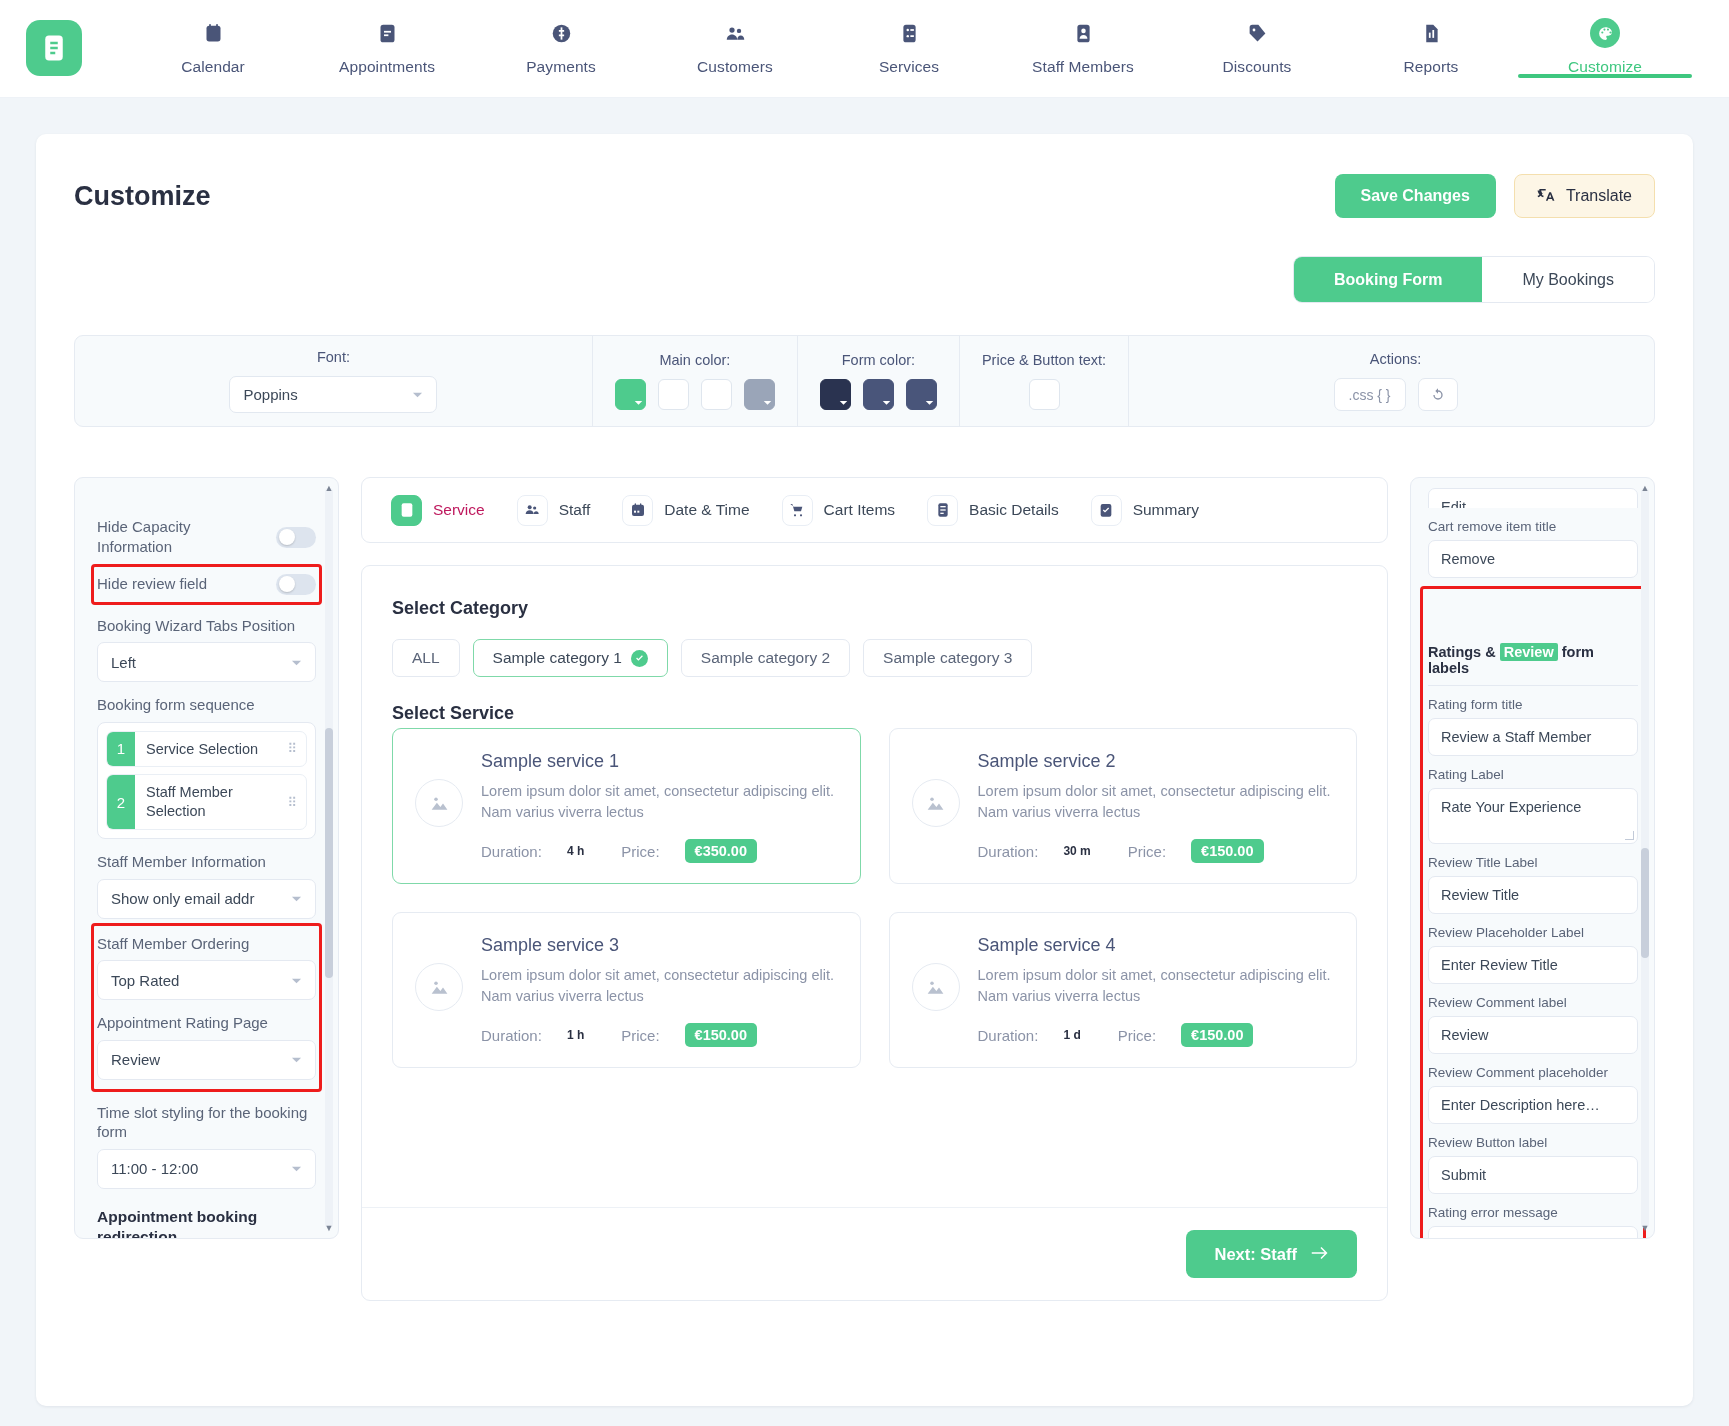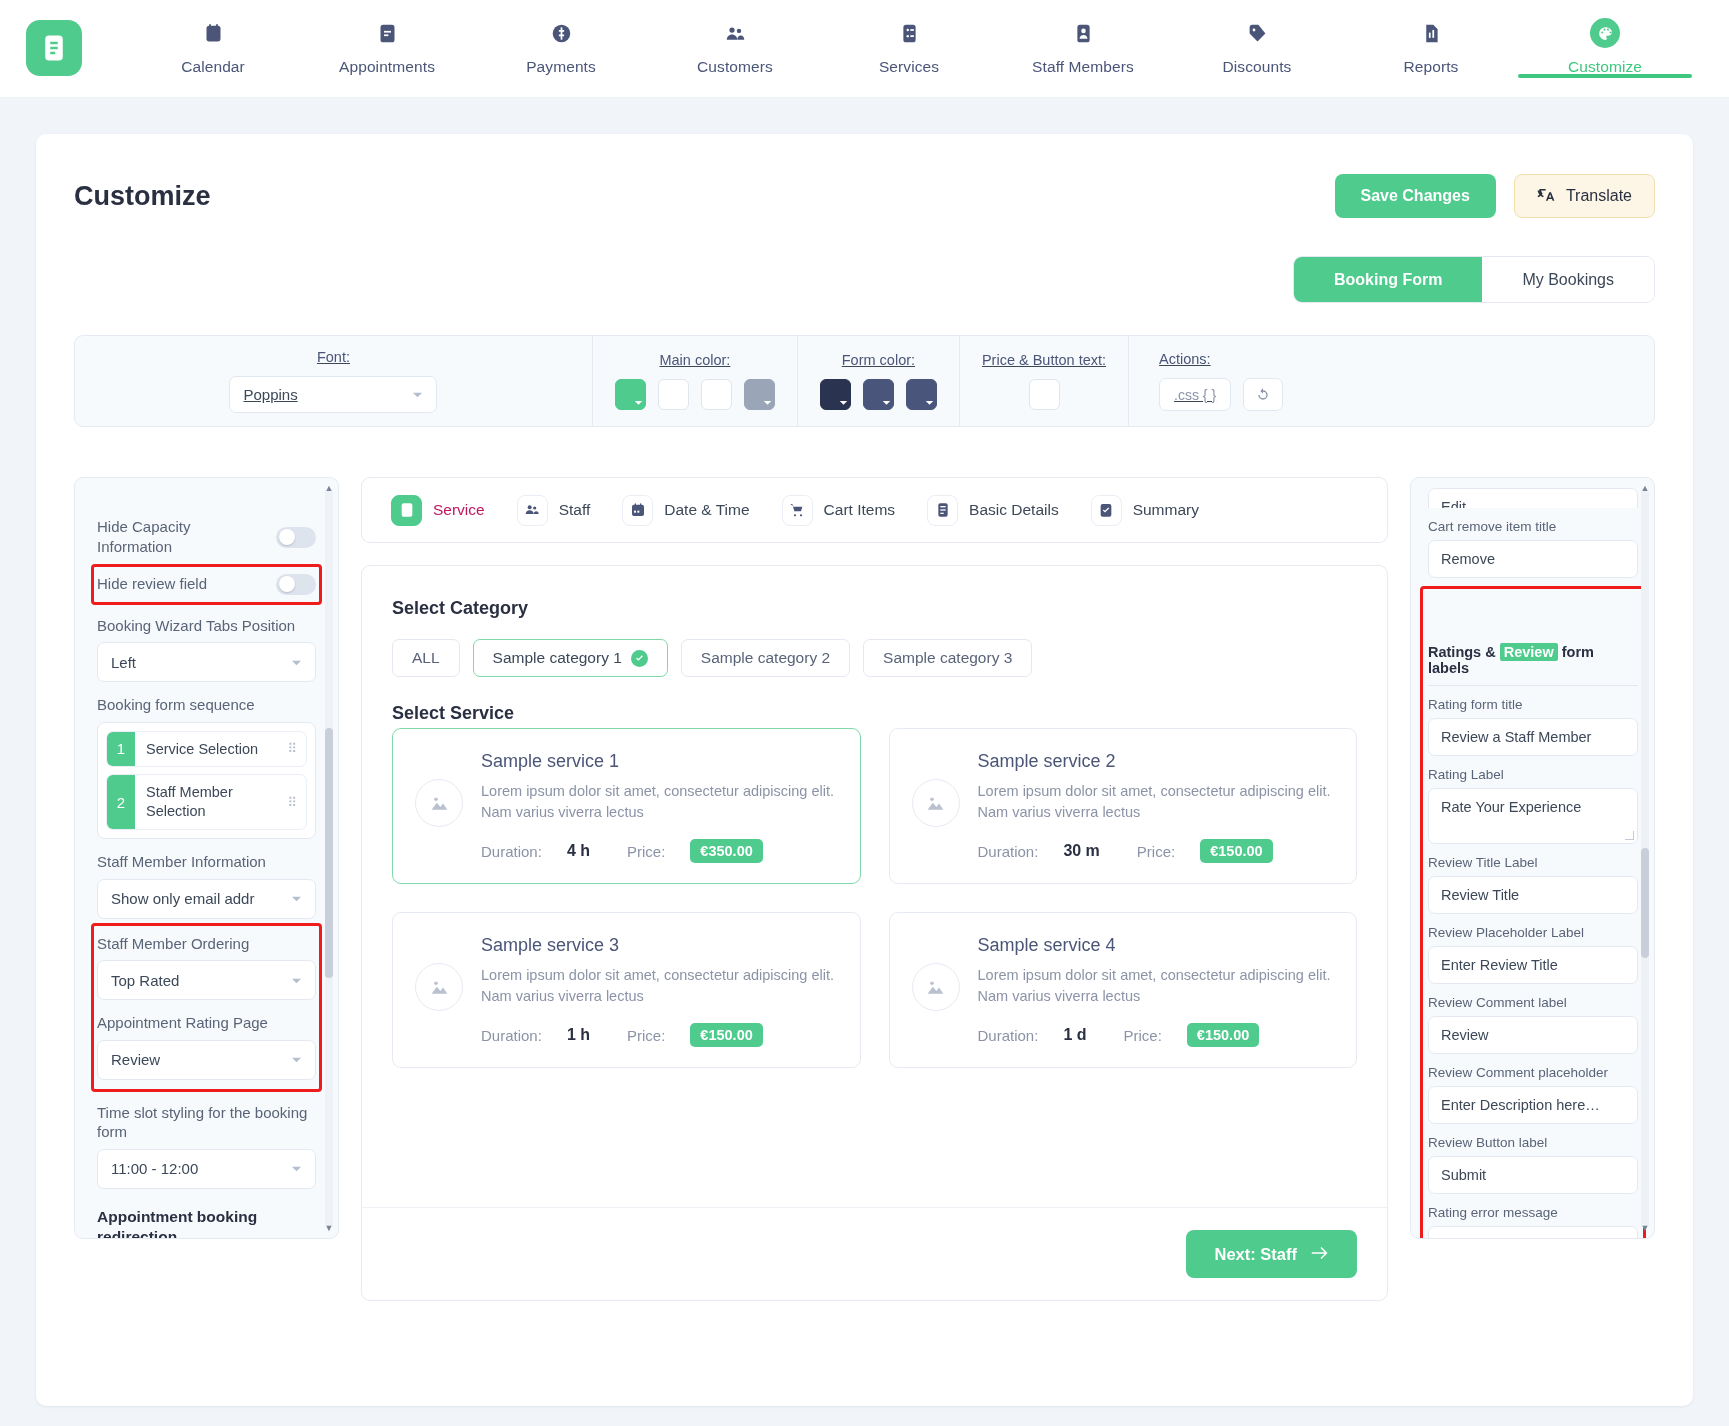--- a/index.html
+++ b/index.html
@@ -83,21 +83,21 @@
   }
   .seg button {
     font-family: inherit; font-size: 16px; border: none; cursor: pointer;
     padding: 0 40px; height: 45px; background: #fff; color: #3c4858;
   }
   .seg button.on { background: #4ecb8d; color: #fff; font-weight: 600; }
 
   
   .stylebar {
     margin-top: 32px; border: 1px solid #e6ebf2; border-radius: 9px;
-    background: #f7fafc; display: flex; height: 92px; align-items: stretch; text-decoration: underline;
+    background: #f7fafc; display: flex; height: 92px; align-items: stretch;
   }
   .sb-col { display: flex; flex-direction: column; justify-content: center;
     align-items: center; padding: 0 22px; border-right: 1px solid #e6ebf2; }
   .sb-col:last-child { border-right: none; }
   .sb-label { font-size: 14.5px; color: #4a5578; margin-bottom: 11px; }
   .sb-row { display: flex; gap: 12px; align-items: center; }
   .fontsel {
     width: 208px; height: 37px; background:#fff; border: 1px solid #e2e8f0;
     border-radius: 7px; display:flex; align-items:center; justify-content:space-between;
     padding: 0 13px; font-size: 15px; color:#3c4858;
@@ -219,21 +219,21 @@
   .svc-ph {
     width: 48px; height: 48px; border-radius: 50%; border: 1px solid #e6ebf2;
     display:flex; align-items:center; justify-content:center; flex:none; margin-top: 28px;
   }
   .svc-ph svg { width: 21px; height: 21px; fill: #b9c1cf; }
   .svc-main { flex: 1; min-width: 0; }
   .svc-title { font-size: 18px; color: #4a5578; margin-bottom: 9px; }
   .svc-desc { font-size: 14.5px; color: #8b93a7; line-height: 1.45; }
   .svc-meta { display: flex; align-items: center; gap: 25px; margin-top: 16px; flex-wrap: wrap;}
   .svc-meta .mlabel { font-size: 15px; color: #8b93a7; }
-  .svc-meta .mval { font-size: 16px; color: #2a3042; font-weight: 700; }
+  .svc-meta .mval { font-size: 12px; color: #2a3042; font-weight: 700; }
   .price {
     background: #4ecb8d; color: #fff; font-size: 14.5px; font-weight: 700;
     border-radius: 5px; padding: 4px 10px;
   }
   .formfoot {
     border-top: 1px solid #edf1f6; padding: 22px 30px; display:flex;
     justify-content:flex-end;
   }
   .btn-next {
     background:#4ecb8d; color:#fff; border:none; border-radius: 8px;
@@ -461,21 +461,21 @@
       </div>
     </div>
 
     <div class="sb-col">
       <div class="sb-label">Price &amp; Button text:</div>
       <div class="sb-row">
         <div class="sw" style="background:#ffffff"></div>
       </div>
     </div>
 
-    <div class="sb-col" style="flex:1;align-items:flex-start;padding-left:30px;">
+    <div class="sb-col" style="flex:1;align-items:center;padding-left:30px;">
       <div class="sb-label">Actions:</div>
       <div class="sb-row">
         <div class="pill">.css { }</div>
         <div class="pill sq">
           <svg viewBox="0 0 24 24" style="width:16px;height:16px;fill:#8b93a7">
               <path d="M12 5V2L8 6l4 4V7a5 5 0 11-5 5H5a7 7 0 107-7z"></path>
             </svg>
         </div>
       </div>
     </div>

